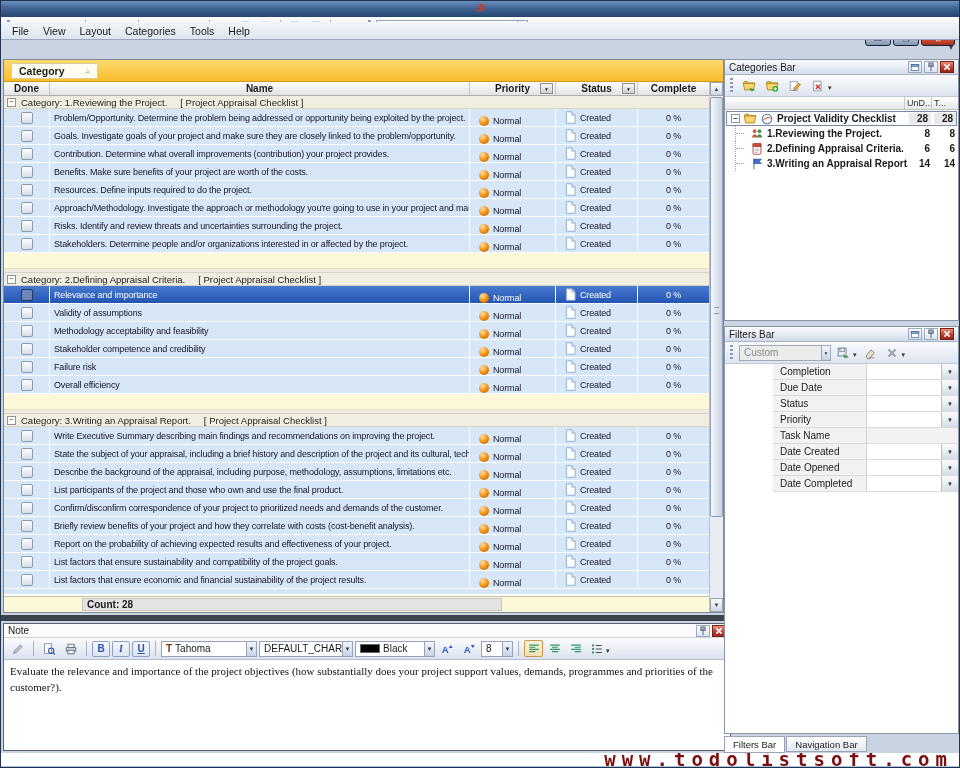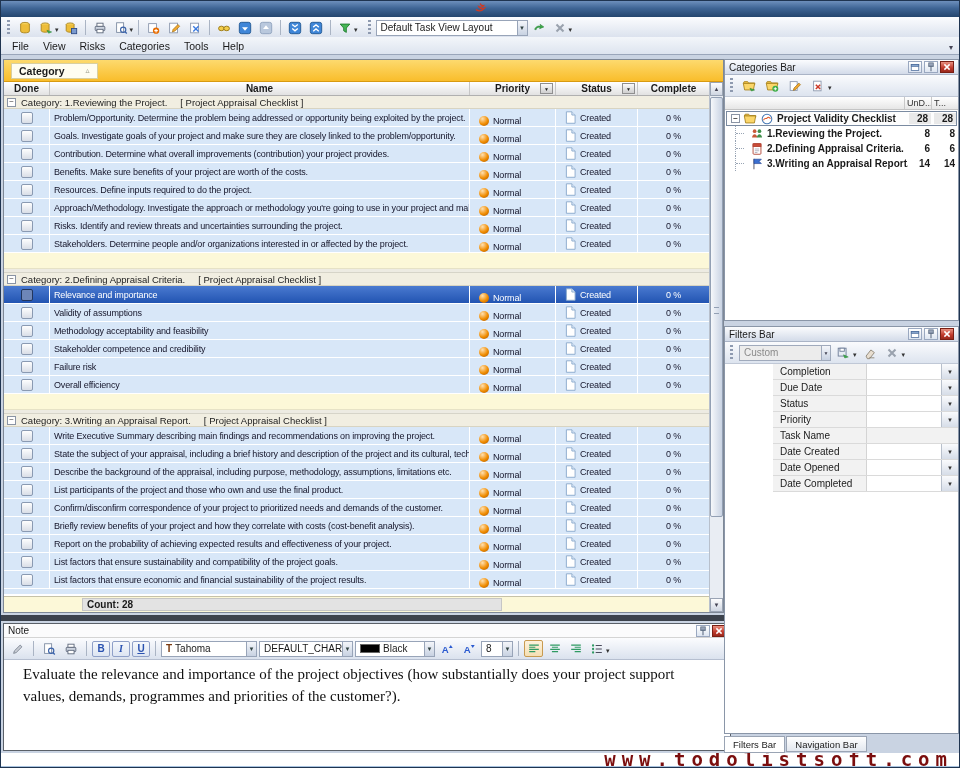--- a/index.html
+++ b/index.html
@@ -12,21 +12,21 @@
 .win-btn{width:26px;height:13px;border:1px solid #13263c;border-radius:0 0 3px 3px;background:linear-gradient(#eef3f9,#9fb0c6 60%,#8496ae);display:flex;align-items:center;justify-content:center;font-size:8px;color:#243449;line-height:1;}
 .win-btn.close{width:34px;background:linear-gradient(#f0a08e,#cc4a34 55%,#a42f1c);color:#fff;}
 
 .toolbar{position:absolute;left:0;top:16px;width:100%;height:22px;background:linear-gradient(#fbfcfe,#dae1ed);border-bottom:1px solid #b6bfd0;display:flex;align-items:center;padding:0 5px;gap:1px;}
 .tgrip{width:3px;height:16px;margin:0 4px 0 1px;background:repeating-linear-gradient(#8e9ab0 0 2px,transparent 2px 4px);}
 .tbtn{width:20px;height:18px;display:inline-flex;align-items:center;justify-content:center;border-radius:2px;}
 .tsep{width:1px;height:15px;background:#aab4c4;margin:0 3px;}
 .tdrop{font-size:7px;color:#333;margin:4px 1px 0 -2px;}
 .combo{height:16px;background:#fff;border:1px solid #98a4b8;display:flex;align-items:center;font-size:10px;padding-left:4px;}
 .combo .arrow{margin-left:auto;width:10px;height:100%;background:linear-gradient(#f4f6fa,#c8d2e2);border-left:1px solid #98a4b8;display:flex;align-items:center;justify-content:center;font-size:6px;color:#344;}
-.menubar{position:absolute;left:0;top:36px;width:100%;height:18px;background:linear-gradient(#f3f6fa,#dde4ef);border-bottom:1px solid #9aa6ba;display:flex;align-items:center;padding:0 4px;font-size:10.5px;}
+.menubar{position:absolute;left:0;top:21px;width:100%;height:18px;background:linear-gradient(#f3f6fa,#dde4ef);border-bottom:1px solid #9aa6ba;display:flex;align-items:center;padding:0 4px;font-size:10.5px;}
 .menu-item{padding:1px 7px;}
 .menu-overflow{position:absolute;right:6px;top:3px;font-size:8px;color:#445;}
 
 .table-panel{position:absolute;left:2px;top:58px;width:721px;height:554px;background:#fff;border:1px solid #7e8896;}
 .groupbar{height:22px;background:linear-gradient(#fdda6e,#f9bd2b);display:flex;align-items:center;padding:0 7px;border-bottom:1px solid #d89a10;}
 .groupchip{background:#fffdf0;border:1px solid #d8cfa0;padding:1px 7px;font-weight:bold;font-size:10.5px;display:flex;gap:21px;align-items:center;}
 .sorttri{color:#9a9a88;font-size:8px;font-weight:normal;}
 .thead{height:14px;display:flex;width:705px;background:linear-gradient(#ffffff,#e2e2e2);border-bottom:1px solid #b0b0b0;font-weight:bold;font-size:10px;}
 .th{display:flex;align-items:center;justify-content:center;border-right:1px solid #c6c6c6;position:relative;}
 .th-done{width:46px}.th-name{width:420px}.th-pri{width:86px}.th-status{width:82px}.th-comp{flex:1;border-right:none}
@@ -61,21 +61,21 @@
 .note-panel{position:absolute;left:2px;top:622px;width:728px;height:128px;background:#fff;border:1px solid #5a6068;}
 .note-title{height:14px;display:flex;align-items:center;padding:0 4px;font-size:10px;background:#fbfbfc;border-bottom:1px solid #d4d4d4;}
 .note-title .dock-icons{margin-left:auto;}
 .note-toolbar{height:22px;background:linear-gradient(#fbfcfe,#dbe2ee);border-bottom:1px solid #b6bfd0;display:flex;align-items:center;padding:0 4px;gap:2px;}
 .fmtbtn{width:18px;height:16px;border:1px solid #8fa0c8;border-radius:2px;background:linear-gradient(#f5f8fc,#dde5f2);color:#2a52b0;font-weight:bold;display:flex;align-items:center;justify-content:center;font-size:10px;}
 .fmtbtn.it{font-style:italic;font-family:"Liberation Serif",serif;}
 .fmtbtn.un{text-decoration:underline;}
 .alignbtn{width:19px;height:17px;display:flex;align-items:center;justify-content:center;border:1px solid transparent;border-radius:2px;}
 .alignbtn.active{border-color:#c89a50;background:linear-gradient(#fdf2dc,#f5dfb4);}
 .swatch{width:20px;height:9px;background:#000;border:1px solid #666;margin-right:3px;flex:none;}
-.note-text{padding:4px 19px;font-family:"Liberation Serif",serif;font-size:15px;line-height:1.45;color:#101010;}
+.note-text{padding:4px 6px;font-family:"Liberation Serif",serif;font-size:11px;line-height:1.45;color:#101010;}
 
 .rightpane{position:absolute;left:723px;top:58px;width:235px;height:694px;}
 .dock{position:absolute;left:0;width:235px;background:#fff;border:1px solid #8a96a8;}
 .dock-cats{top:0;height:262px;}
 .dock-filts{top:267px;height:408px;}
 .dock-title{height:15px;display:flex;align-items:center;padding:0 4px;font-size:10px;background:linear-gradient(#fbfcfe,#d3dbe9);border-bottom:1px solid #aab4c6;}
 .dock-icons{margin-left:auto;display:flex;gap:2px;}
 .dicon{width:14px;height:12px;display:inline-flex;align-items:center;justify-content:center;border:1px solid #9aa8c0;background:linear-gradient(#fff,#dde5f1);}
 .dicon.close{background:linear-gradient(#e89080,#c0392b 60%,#99291c);border-color:#7a1f14;}
 .dock-toolbar{height:22px;display:flex;align-items:center;gap:2px;padding:0 4px;background:linear-gradient(#fafbfd,#dde4ef);border-bottom:1px solid #c0c8d6;}
@@ -239,21 +239,21 @@
         <svg width="14" height="14" viewBox="0 0 16 16" xmlns="http://www.w3.org/2000/svg">
           <path d="M4 4l8 8M12 4l-8 8" stroke="#9aa2ae" stroke-width="2.4"></path>
         </svg>
       </span>
     <span class="tdrop">▾</span>
   </div>
 
   <div class="menubar">
       <span class="menu-item">File</span>
       <span class="menu-item">View</span>
-      <span class="menu-item">Risks</span>
+      <span class="menu-item">Layout</span>
       <span class="menu-item">Categories</span>
       <span class="menu-item">Tools</span>
       <span class="menu-item">Help</span>
     </div>
   <span class="menu-overflow" style="top:42px;">▾</span>
 
   <div class="table-panel">
     <div class="groupbar">
       <span class="groupchip">
         <span>Category</span>

